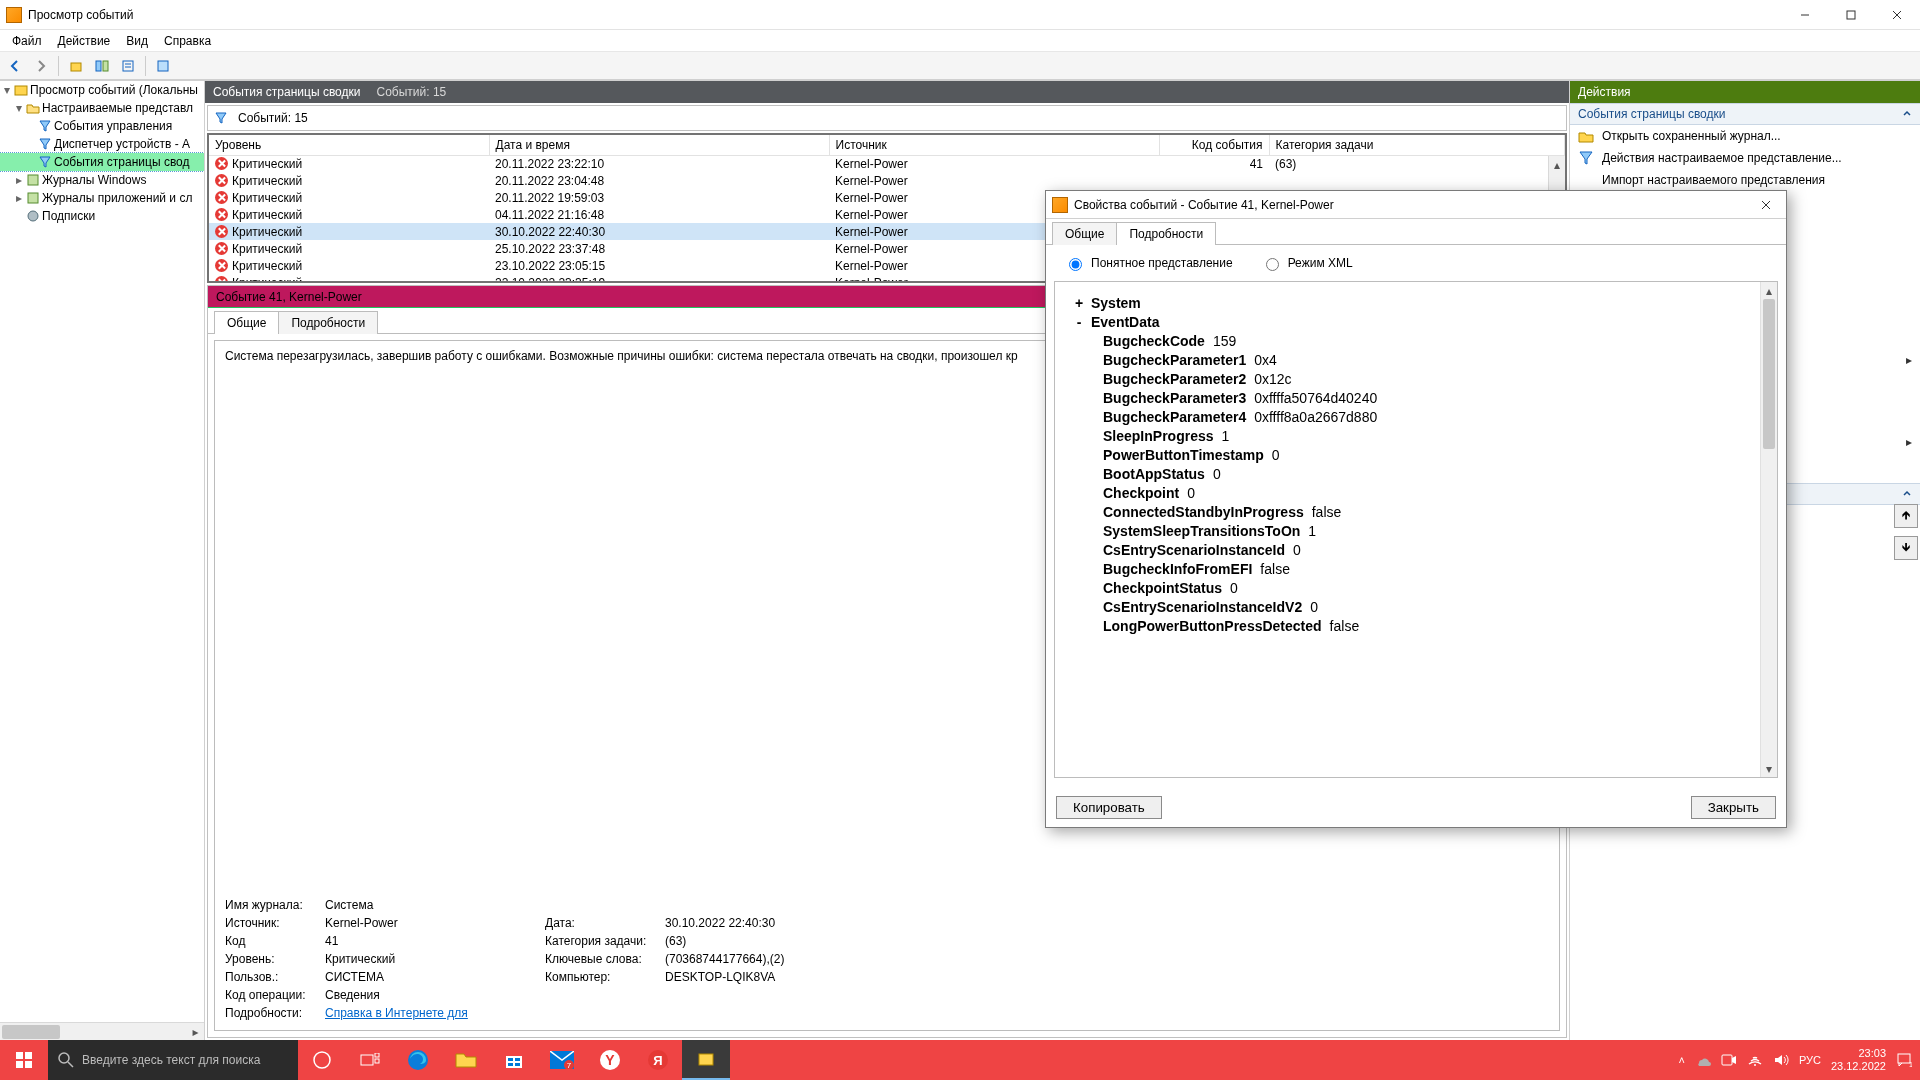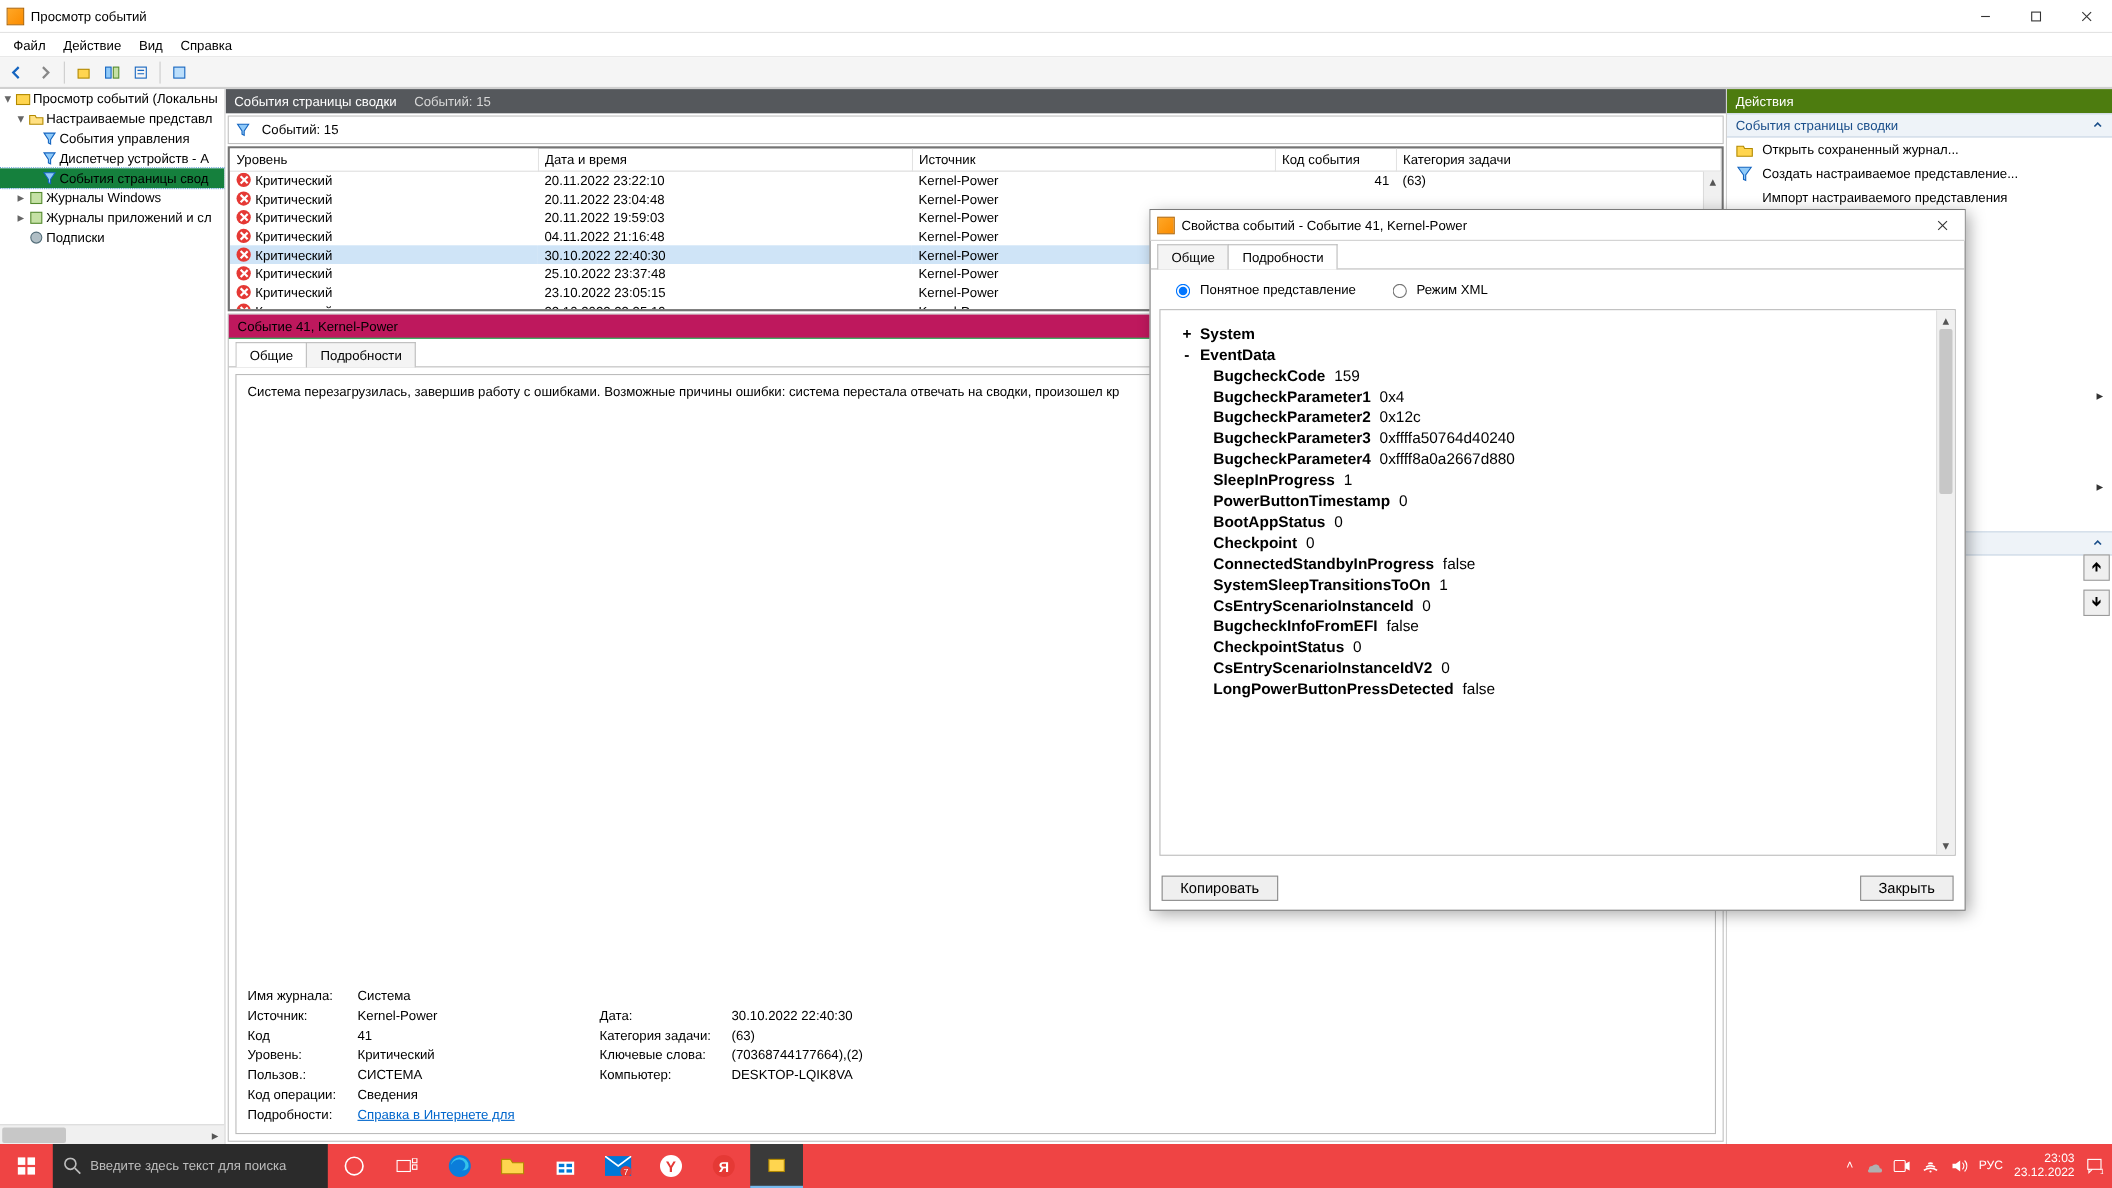--- a/index.html
+++ b/index.html
@@ -18,21 +18,21 @@
 
 .toolbar{height:28px;display:flex;align-items:center;gap:4px;padding:2px 4px;background:#f5f5f5;border-bottom:1px solid #d0d0d0}
 .tbtn{width:22px;height:22px;border:1px solid transparent;display:flex;align-items:center;justify-content:center;border-radius:2px}
 .tbtn svg{width:14px;height:14px}
 .tsep{width:1px;height:20px;background:#ccc;margin:0 2px}
 
 
 .work{display:flex;height:calc(100% - 30px - 22px - 28px - 40px);border-top:1px solid #d0d0d0}
 .tree{width:205px;border-right:1px solid #d0d0d0;background:#fff;overflow:hidden;position:relative}
 .tree-row{display:flex;align-items:center;height:18px;white-space:nowrap;padding-left:4px;gap:2px}
-.tree-row.sel{background:#15803d;outline:1px dotted #5a9bd5}
+.tree-row.sel{background:#86efac;outline:1px dotted #5a9bd5}
 .tree-twist{width:10px;text-align:center;color:#666}
 .tree-ico{width:14px;height:14px;flex:0 0 14px}
 .tree-scroll-h{position:absolute;left:0;right:0;bottom:0;height:18px;background:#f0f0f0;border-top:1px solid #d9d9d9;display:flex;align-items:center}
 .tree-scroll-h .thumb{position:absolute;left:2px;width:58px;height:14px;top:2px;background:#c7c7c7;border-radius:2px}
 .tree-scroll-h .arrow{width:17px;height:17px;display:flex;align-items:center;justify-content:center;color:#555}
 .tree-scroll-h .arrow.right{margin-left:auto}
 
 .center{flex:1;display:flex;flex-direction:column;border-right:1px solid #d0d0d0;min-width:0}
 .sect-hdr{height:22px;background:#55585c;color:#fff;display:flex;align-items:center;padding:0 8px;gap:16px;font-size:12px}
 .sect-hdr .sub{color:#d8d8d8}
@@ -262,21 +262,21 @@
             <col style="width:340px">
             <col style="width:330px">
             <col style="width:110px">
             <col>
           </colgroup>
         <thead>
             <tr>
           <th>Уровень</th>
           <th>Дата и время</th>
           <th>Источник</th>
-          <th style="text-align:left">Код события</th>
+          <th style="text-align:right">Код события</th>
           <th>Категория задачи</th>
         </tr>
           </thead>
         <tbody id="grid-body">
             <tr>
               <td>
                 <div class="lvl-cell">
                   <span class="err-ico"></span>
                   <span>Критический</span>
                 </div>
@@ -431,21 +431,21 @@
     <div class="act-item">
       <svg class="act-ico" viewBox="0 0 16 16">
           <path d="M1 5h6l1 2h7v7H1z" fill="#ffd54f" stroke="#b28900"></path>
         </svg>
       <span>Открыть сохраненный журнал...</span>
     </div>
     <div class="act-item">
       <svg class="act-ico" viewBox="0 0 16 16">
           <path d="M2 2h12L9 9v5l-2-1V9z" fill="#90caf9" stroke="#1565c0"></path>
         </svg>
-      <span>Создать настраиваемое представление...</span>
+      <span>Действия настраиваемое представление...</span>
     </div>
     <div class="act-item">
       <span style="width:16px"></span>
       <span>Импорт настраиваемого представления</span>
     </div>
     <div style="height:20px"></div>
     <div class="act-item">
       <span style="width:16px"></span>
       <span>его представление...</span>
     </div>

